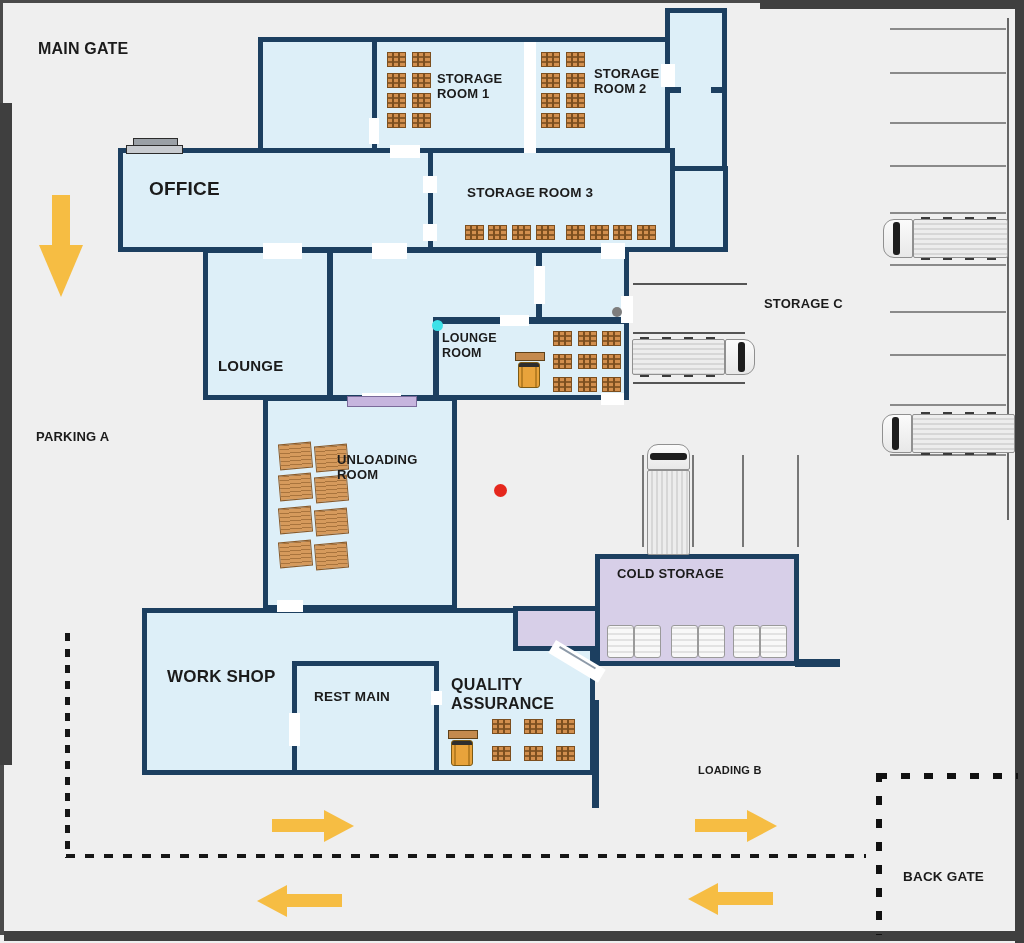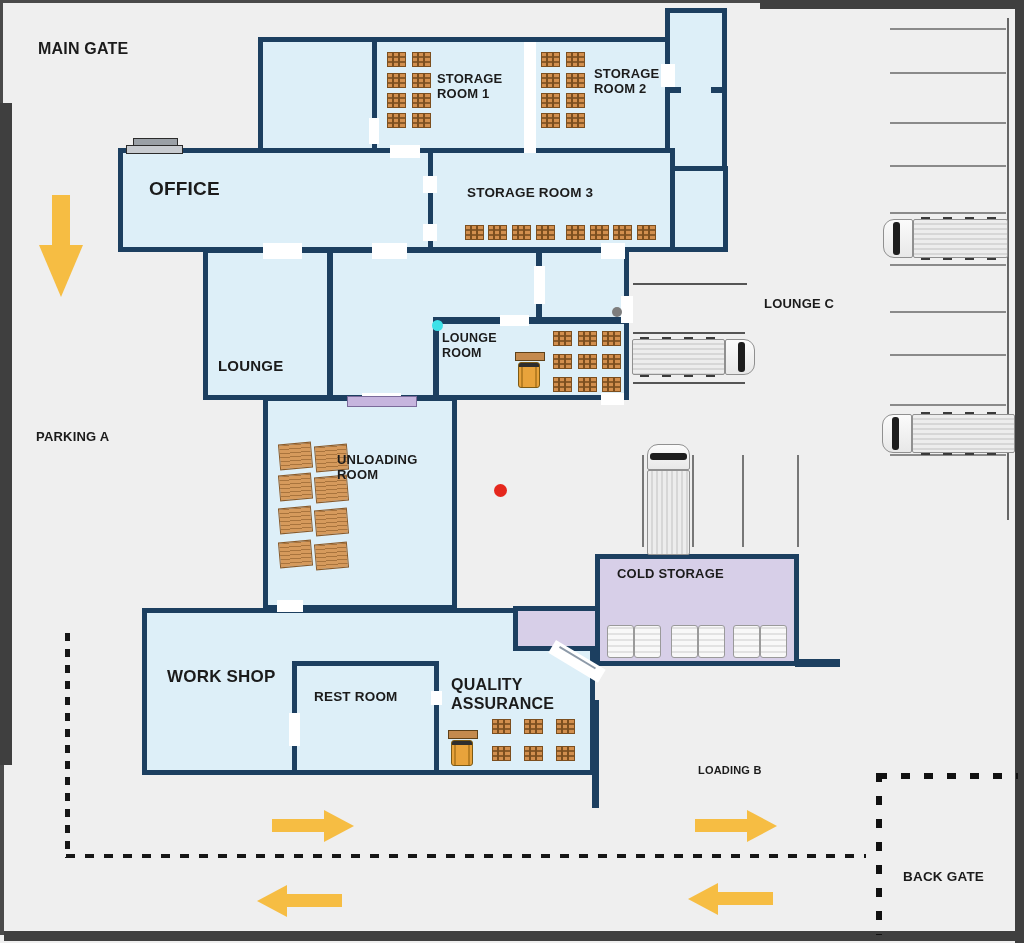--- a/index.html
+++ b/index.html
@@ -178,32 +178,32 @@
     <div class="head" style="left:688px;top:883px;border-top:16px solid transparent;border-bottom:16px solid transparent;border-right:30px solid #f6bd43"></div>
   </div>
 
   <div class="dash" style="left:65px;top:633px;width:5px;height:225px;background:repeating-linear-gradient(180deg,#161616 0 8px,transparent 8px 16px)"></div>
   <div class="dash" style="left:66px;top:854px;width:800px;height:4px;background:repeating-linear-gradient(90deg,#161616 0 9px,transparent 9px 19px)"></div>
   <div class="dash" style="left:878px;top:773px;width:140px;height:6px;background:repeating-linear-gradient(90deg,#111 0 9px,transparent 9px 23px)"></div>
   <div class="dash" style="left:876px;top:773px;width:6px;height:162px;background:repeating-linear-gradient(180deg,#111 0 9px,transparent 9px 23px)"></div>
 
   <div class="lbl" style="left:38px;top:40px;font-size:16px">MAIN GATE</div>
   <div class="lbl" style="left:36px;top:429px;font-size:13px">PARKING A</div>
-  <div class="lbl" style="left:764px;top:296px;font-size:13px">LOUNGE C</div>
+  <div class="lbl" style="left:764px;top:296px;font-size:13px">STORAGE C</div>
   <div class="lbl" style="left:698px;top:764px;font-size:11px">LOADING B</div>
   <div class="lbl" style="left:903px;top:869px;font-size:13.5px">BACK GATE</div>
   <div class="lbl" style="left:437px;top:71px;width:80px;font-size:13px">STORAGE ROOM 1</div>
   <div class="lbl" style="left:594px;top:66px;width:75px;font-size:13px">STORAGE ROOM 2</div>
   <div class="lbl" style="left:467px;top:185px;width:180px;font-size:13.5px">STORAGE ROOM 3</div>
   <div class="lbl" style="left:149px;top:178px;font-size:19px">OFFICE</div>
   <div class="lbl" style="left:218px;top:357px;font-size:15px">LOUNGE</div>
   <div class="lbl" style="left:442px;top:331px;width:72px;font-size:12.5px">LOUNGE ROOM</div>
   <div class="lbl" style="left:337px;top:452px;width:95px;font-size:13px">UNLOADING ROOM</div>
   <div class="lbl" style="left:167px;top:667px;font-size:17px">WORK SHOP</div>
-  <div class="lbl" style="left:314px;top:689px;font-size:13.5px">REST ROOM</div>
+  <div class="lbl" style="left:314px;top:689px;font-size:13.5px">REST MAIN</div>
   <div class="lbl" style="left:451px;top:676px;width:92px;font-size:16px">QUALITY ASSURANCE</div>
   <div class="lbl" style="left:617px;top:566px;font-size:13px">COLD STORAGE</div>
 
 <div class="crate" style="left: 387px; top: 52px;"></div>
     <div class="crate" style="left: 412px; top: 52px;"></div>
     <div class="crate" style="left: 387px; top: 73px;"></div>
     <div class="crate" style="left: 412px; top: 73px;"></div>
     <div class="crate" style="left: 387px; top: 93px;"></div>
     <div class="crate" style="left: 412px; top: 93px;"></div>
     <div class="crate" style="left: 387px; top: 113px;"></div>

